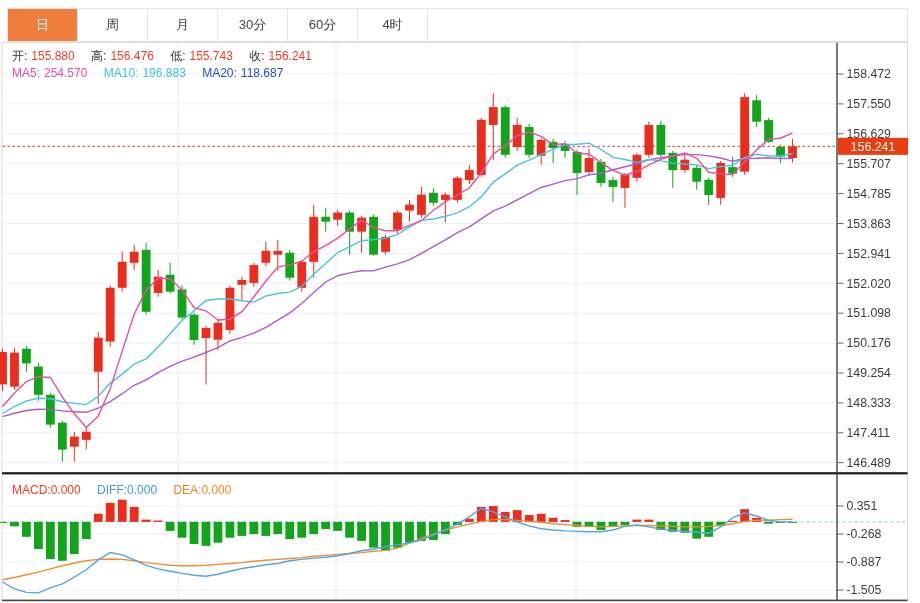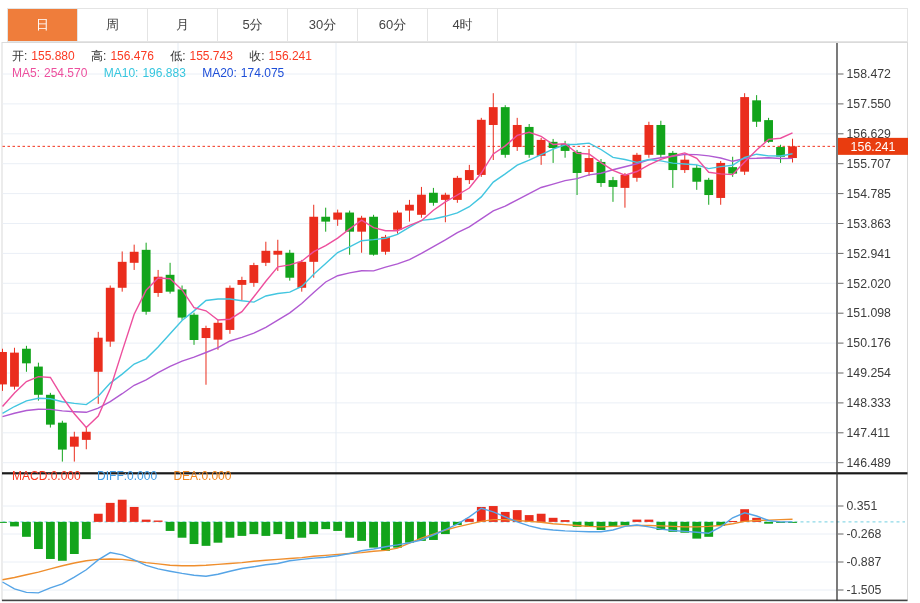--- a/index.html
+++ b/index.html
@@ -6,59 +6,58 @@
   .stage{position:relative;width:920px;height:603px;background:#fff;overflow:hidden;}
   #tabbar{position:absolute;left:7px;top:8px;width:901px;height:34px;display:flex;
           border:1px solid #e4e4e4;box-sizing:border-box;background:#fff;z-index:5;}
   .tab{width:70px;box-sizing:border-box;border-right:1px solid #e4e4e4;display:flex;
        align-items:center;justify-content:center;font-size:13px;color:#444;cursor:pointer;}
   .tab.sel{background:#ef7d3b;color:#fff;}
   .filler{flex:1;}
   .inforow{position:absolute;left:12px;font-size:12px;white-space:nowrap;z-index:4;letter-spacing:0;}
   #quote-row{top:48px;}
   #ma-row{top:66px;}
-  #macd-row{top:469px;}
+  #macd-row{top:483px;}
   .lbl{color:#333;}
   .red{color:#fb3a23;}
   .pink{color:#ed4f9d;margin-top:16px;}
   .cyan{color:#36c6de;}
   .purple{color:#1d4ed8;}
   .blue{color:#3f9be4;}
   .orangec{color:#f0861f;}
   .pair{margin-right:13px;}
   .vgap{margin-right:4px;}
   svg{position:absolute;left:0;top:0;}
 </style>
 </head>
 <body>
 
 <div class="stage">
 
   <div id="tabbar">
       <div class="tab sel">日</div>
       <div class="tab">周</div>
       <div class="tab">月</div>
-      <div class="tab">5分</div>
       <div class="tab">30分</div>
       <div class="tab">60分</div>
       <div class="tab">4时</div>
       <div class="filler"></div>
     </div>
 
   <div id="quote-row" class="inforow">
     <span class="lbl vgap">开:</span><span class="red pair">155.880</span>
     <span class="lbl vgap">高:</span><span class="red pair">156.476</span>
     <span class="lbl vgap">低:</span><span class="red pair">155.743</span>
     <span class="lbl vgap">收:</span><span class="red">156.241</span>
   </div>
 
   <div id="ma-row" class="inforow">
     <span class="pink vgap">MA5:</span><span class="pink pair">254.570</span>
     <span class="cyan vgap">MA10:</span><span class="cyan pair">196.883</span>
-    <span class="purple vgap">MA20:</span><span class="purple">174.075</span>
+    <span class="purple vgap">MA20:</span><span class="purple">118.687</span>
   </div>
 
   <div id="macd-row" class="inforow">
     <span class="red">MACD:</span><span class="red pair">0.000</span>
     <span class="blue">DIFF:</span><span class="blue pair">0.000</span>
     <span class="orangec">DEA:</span><span class="orangec">0.000</span>
   </div>
 
   <svg id="chart-svg" width="920" height="603" viewBox="0 0 920 603">
       <rect x="2" y="42.5" width="905.5" height="558" fill="none" stroke="#dadada" stroke-width="1"></rect>

